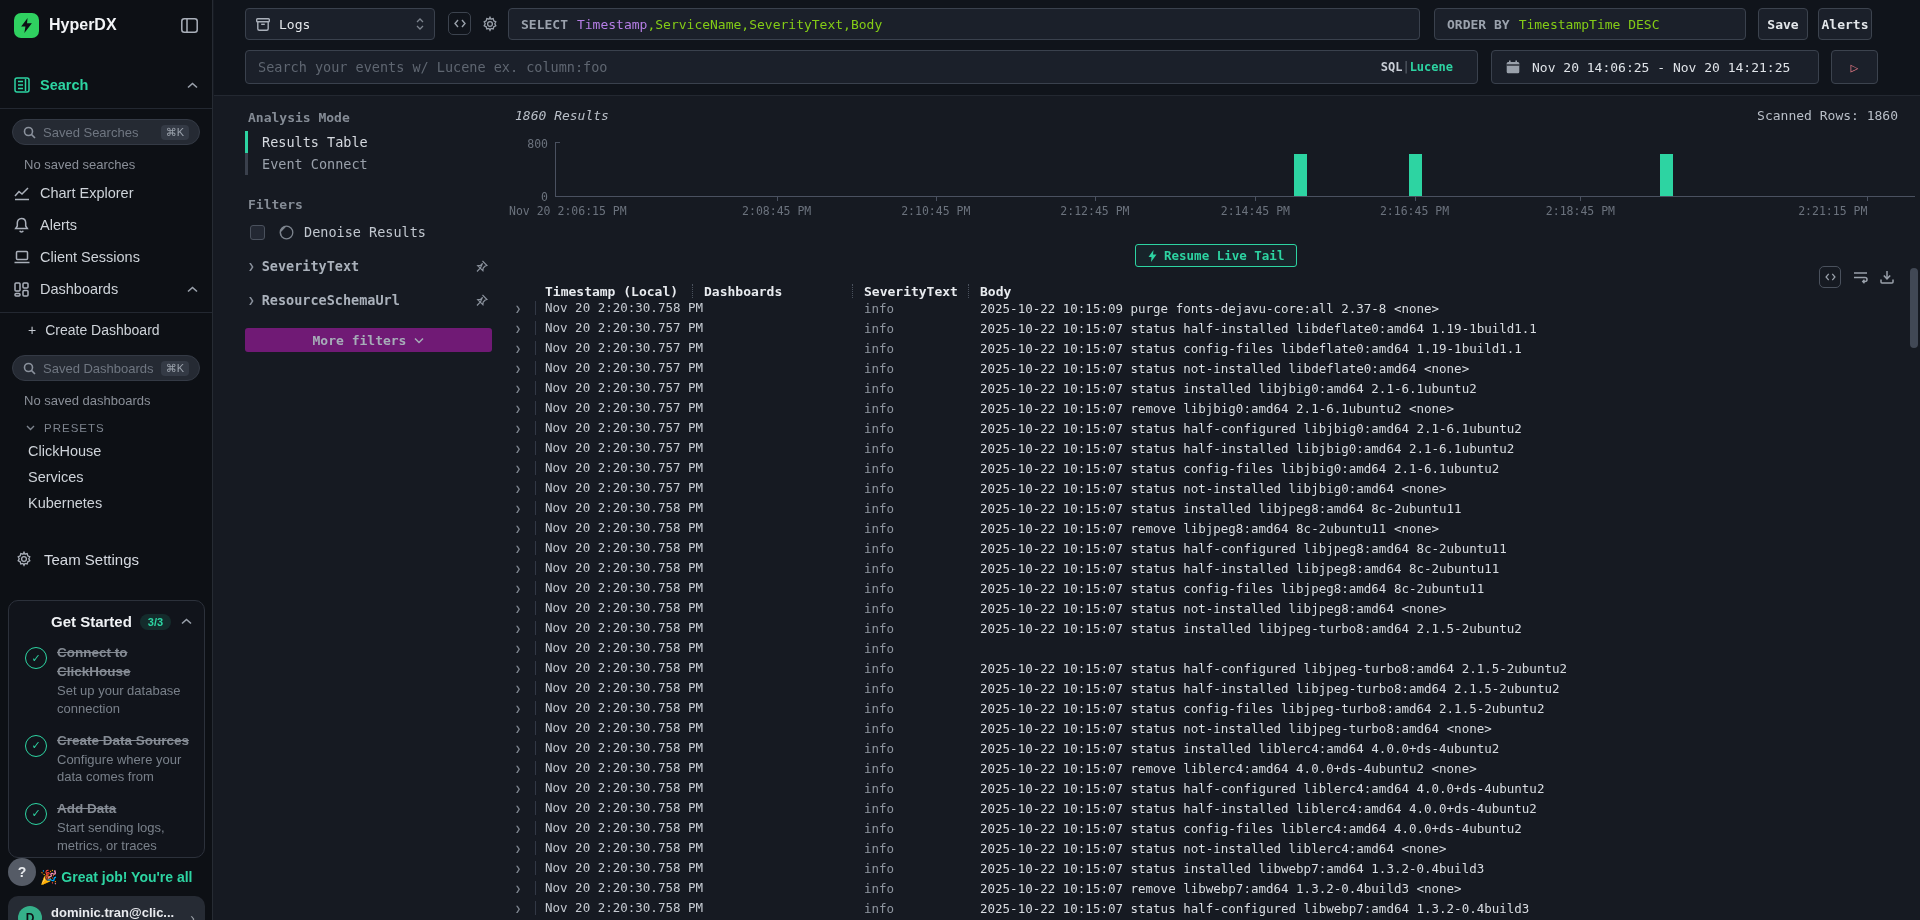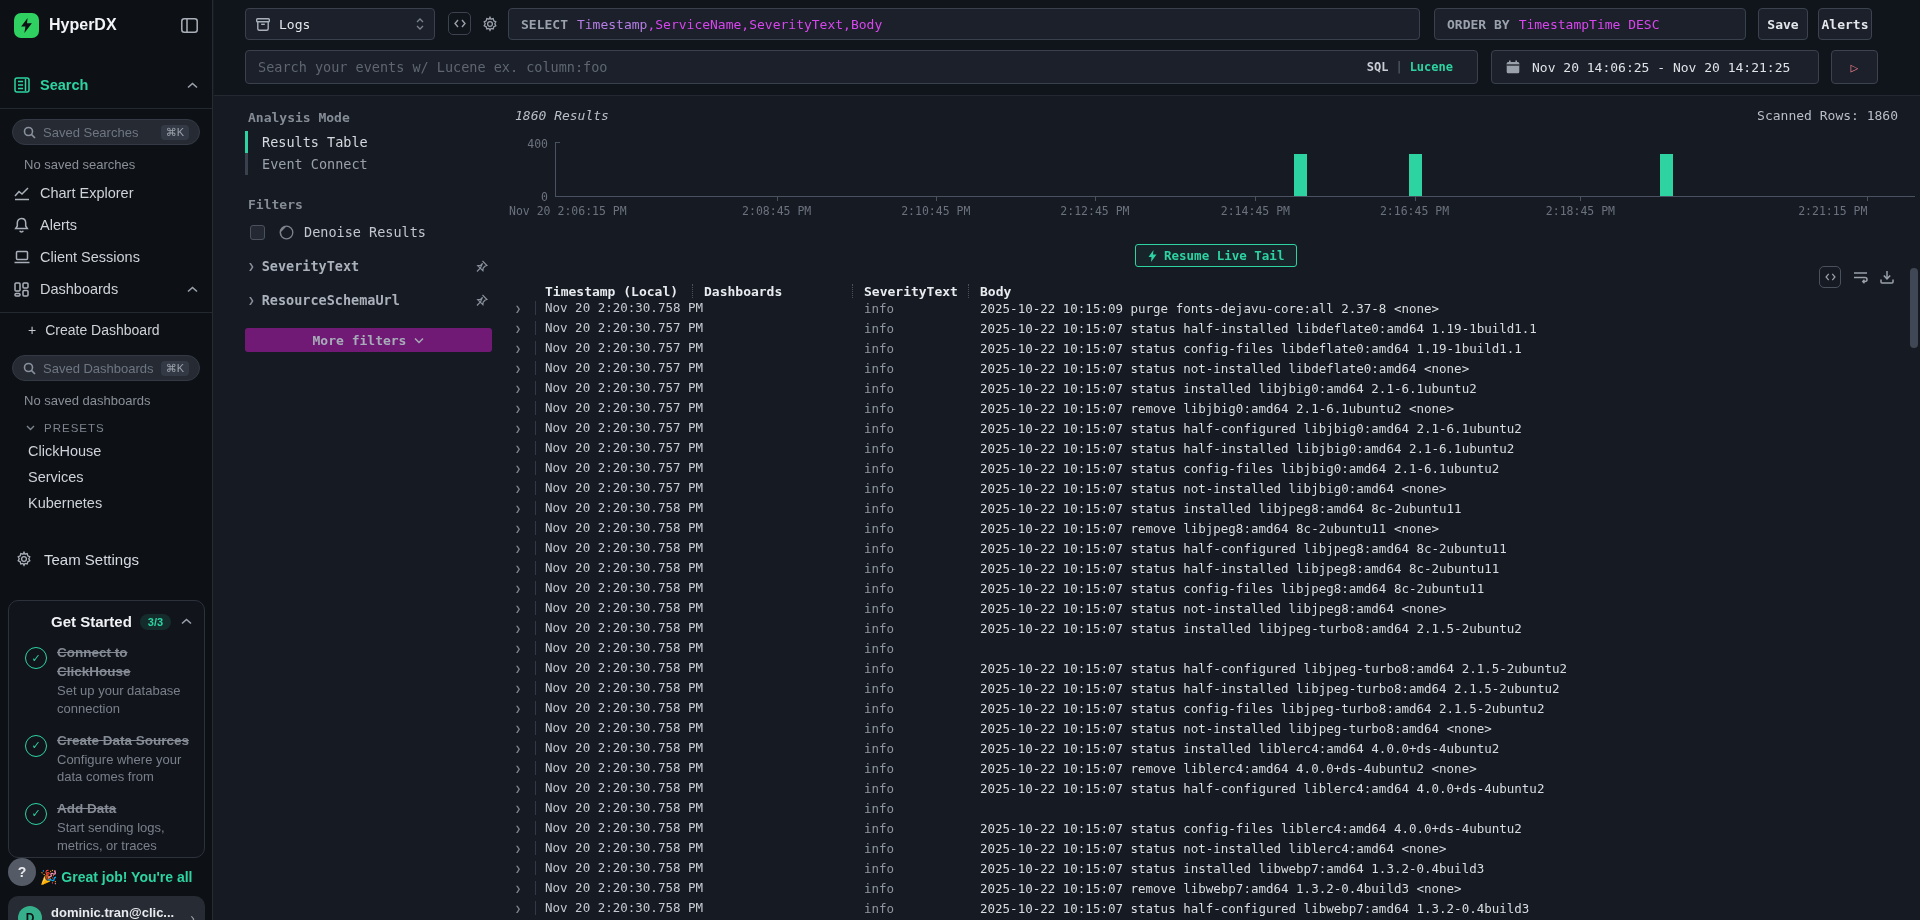--- a/index.html
+++ b/index.html
@@ -39,25 +39,25 @@
   .user-lines { flex:1; margin-left:9px; overflow:hidden; }
   .user-name { font-size:13px; font-weight:bold; color:#e8eaee; white-space:nowrap; }
   .user-sub { font-size:11px; color:#8a919c; white-space:nowrap; }
   .chev-right { color:#9aa0a8; font-size:14px; }
 
   
   #topbar { position:absolute; left:214px; top:0; width:1706px; height:96px; background:#10141b; border-bottom:1px solid #232831; }
   .tb-input { position:absolute; background:#1b202a; border:1.5px solid #3a414d; border-radius:4px; display:flex; align-items:center; font-size:13px; }
   .kw { color:#9ba2ad; font-weight:bold; }
   .code-purple { color:#b67ee6; }
-  .code-red { color:#d946ef; }
+  .code-red { color:#84cc16; }
   .icon-btn { position:absolute; display:flex; align-items:center; justify-content:center; color:#9aa1ab; cursor:pointer; }
   .boxed { border:1.5px solid #3c434e; border-radius:5px; }
   .tb-btn { position:absolute; height:32px; background:#1b202a; border:1.5px solid #3c434e; border-radius:4px; color:#e4e7eb; font-weight:bold; font-size:13px; display:flex; align-items:center; justify-content:center; cursor:pointer; }
-  .lang-toggle { margin-left:auto; display:flex; gap:7px; font-size:12px; padding-right:12px; }
+  .lang-toggle { margin-left:auto; display:flex; font-size:12px; padding-right:12px; }
   .lang-sql { color:#c9ced6; font-weight:bold; cursor:pointer; }
   .lang-sep { color:#5f6671; }
   .lang-lucene { color:#2dd4a2; font-weight:bold; cursor:pointer; }
   .placeholder { color:#5f6671; }
 
   
   #panel { position:absolute; left:214px; top:96px; width:286px; height:824px; }
   .panel-h { font-size:13px; font-weight:bold; color:#858c96; padding:14px 0 6px 34px; }
   .mode-row { display:flex; align-items:center; height:22px; margin-left:31px; border-left:3px solid #3a404c; padding-left:14px; font-size:13.5px; color:#9aa1ab; cursor:pointer; }
   .mode-row.active { border-left-color:#2dd4a2; color:#d6dae0; }
@@ -389,21 +389,21 @@
         <polyline points="1,1.5 5,5.5 9,1.5" fill="none" stroke="#a6adb8" stroke-width="1.5"></polyline>
       </svg>
   </div>
 </div>
 
 <div id="results">
   <div class="res-count mono">1860 Results</div>
   <div class="res-scanned mono">Scanned Rows: 1860</div>
 
   <div id="chart">
-    <div class="ylab mono" style="top:3px;">400</div>
+    <div class="ylab mono" style="top:3px;">800</div>
     <div class="ylab mono" style="top:56px;">0</div>
     <div class="ytick800"></div>
     <div class="yaxis"></div>
     <div class="xaxis"></div>
     <div id="chart-dyn">
         <div class="xlab mono left" style="left: 9px;">Nov 20 2:06:15 PM</div>
         <div class="xtick" style="left: 276.68px;"></div>
         <div class="xlab mono" style="left: 276.68px;">2:08:45 PM</div>
         <div class="xtick" style="left: 435.8px;"></div>
         <div class="xlab mono" style="left: 435.8px;">2:10:45 PM</div>
@@ -665,20 +665,21 @@
     <span class="rsvc"></span>
     <span class="rsev">info</span>
     <span class="rbody">2025-10-22 10:15:07 status half-configured liblerc4:amd64 4.0.0+ds-4ubuntu2</span>
   </div>
 
   <div class="trow tgrid mono">
     <span class="rchev">❯</span>
     <span class="rts">Nov 20 2:20:30.758 PM</span>
     <span class="rsvc"></span>
     <span class="rsev">info</span>
+    <span class="rbody">2025-10-22 10:15:07 status half-installed liblerc4:amd64 4.0.0+ds-4ubuntu2</span>
   </div>
 
   <div class="trow tgrid mono">
     <span class="rchev">❯</span>
     <span class="rts">Nov 20 2:20:30.758 PM</span>
     <span class="rsvc"></span>
     <span class="rsev">info</span>
     <span class="rbody">2025-10-22 10:15:07 status config-files liblerc4:amd64 4.0.0+ds-4ubuntu2</span>
   </div>
 

